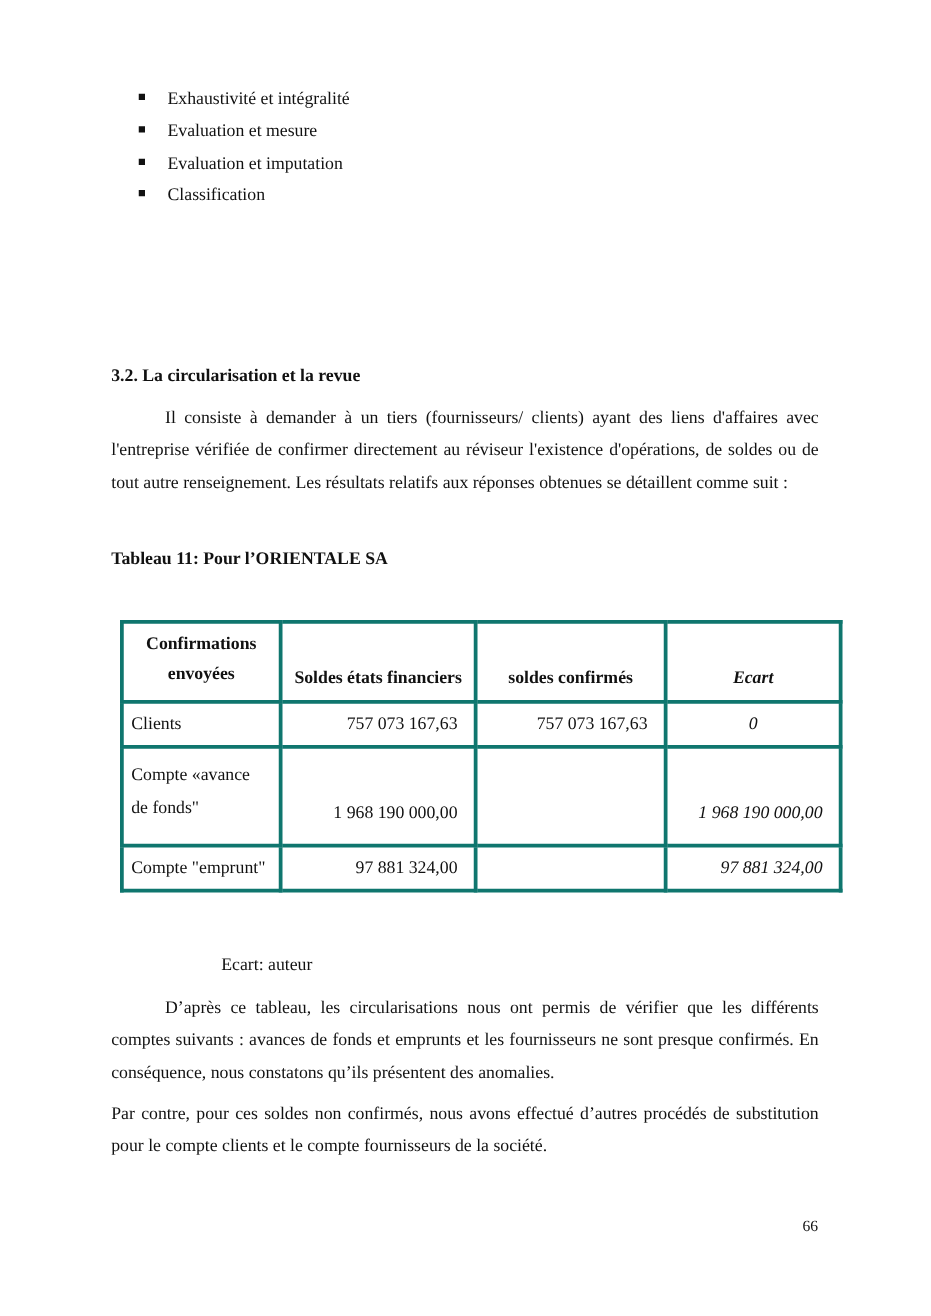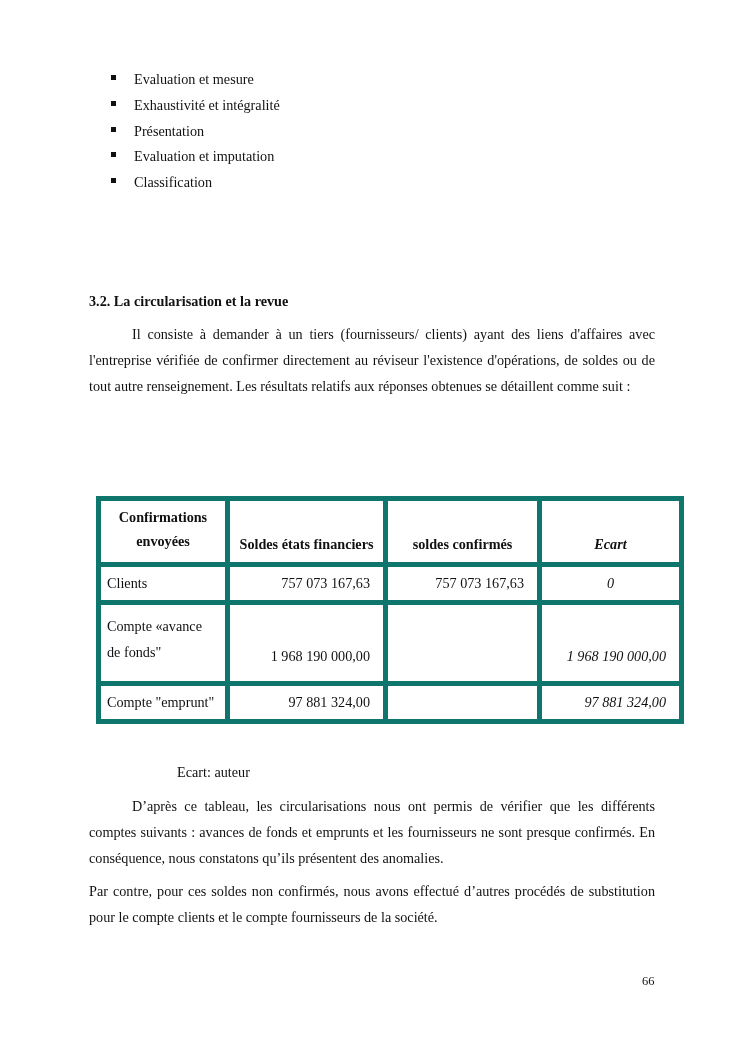--- a/index.html
+++ b/index.html
@@ -62,21 +62,21 @@
     line-height: 20px;
   }
   table.data {
     position: absolute;
     left: 96px;
     top: 496px;
     border-collapse: collapse;
     font-size: 14.2px;
   }
   table.data th, table.data td {
-    border: 5px solid #0f766e;
+    border: 3px solid #0f766e;
     padding: 0 6px;
   }
   table.data th {
     font-weight: bold;
     vertical-align: bottom;
     padding-bottom: 9px;
     height: 52px;
     white-space: nowrap;
   }
   table.data td {
@@ -104,32 +104,32 @@
     top: 974px;
     font-size: 12.5px;
   }
 </style>
 </head>
 <body>
 
 <div class="page">
 
   <ul class="bullets">
+    <li><span class="sq"></span><span>Exhaustivité et intégralité</span></li>
     <li><span class="sq"></span><span>Evaluation et mesure</span></li>
-    <li><span class="sq"></span><span>Exhaustivité et intégralité</span></li>
-    <li><span class="sq"></span><span>Présentation</span></li>
     <li><span class="sq"></span><span>Evaluation et imputation</span></li>
     <li><span class="sq"></span><span>Classification</span></li>
   </ul>
 
 
   <h3 class="heading" style="top:291px; font-size:14.2px;text-align:center;">3.2. La circularisation et la revue</h3>
 
   <p class="para" style="top:321px;"><span class="indent"></span><span>Il consiste à demander à un tiers (fournisseurs/ clients) ayant des liens d'affaires avec l'entreprise vérifiée de confirmer directement au réviseur l'existence d'opérations, de soldes ou de tout autre renseignement. Les résultats relatifs aux réponses obtenues se détaillent comme suit :</span></p>
 
+  <h4 class="heading" style="top:437px; font-size:14.2px;">Tableau 11: Pour l’ORIENTALE SA</h4>
 
   <table class="data">
     <thead>
       <tr>
         <th class="c1">
           <div>Confirmations</div>
           <div>envoyées</div>
         </th>
         <th class="c2">Soldes états financiers</th>
         <th class="c3">soldes confirmés</th>

